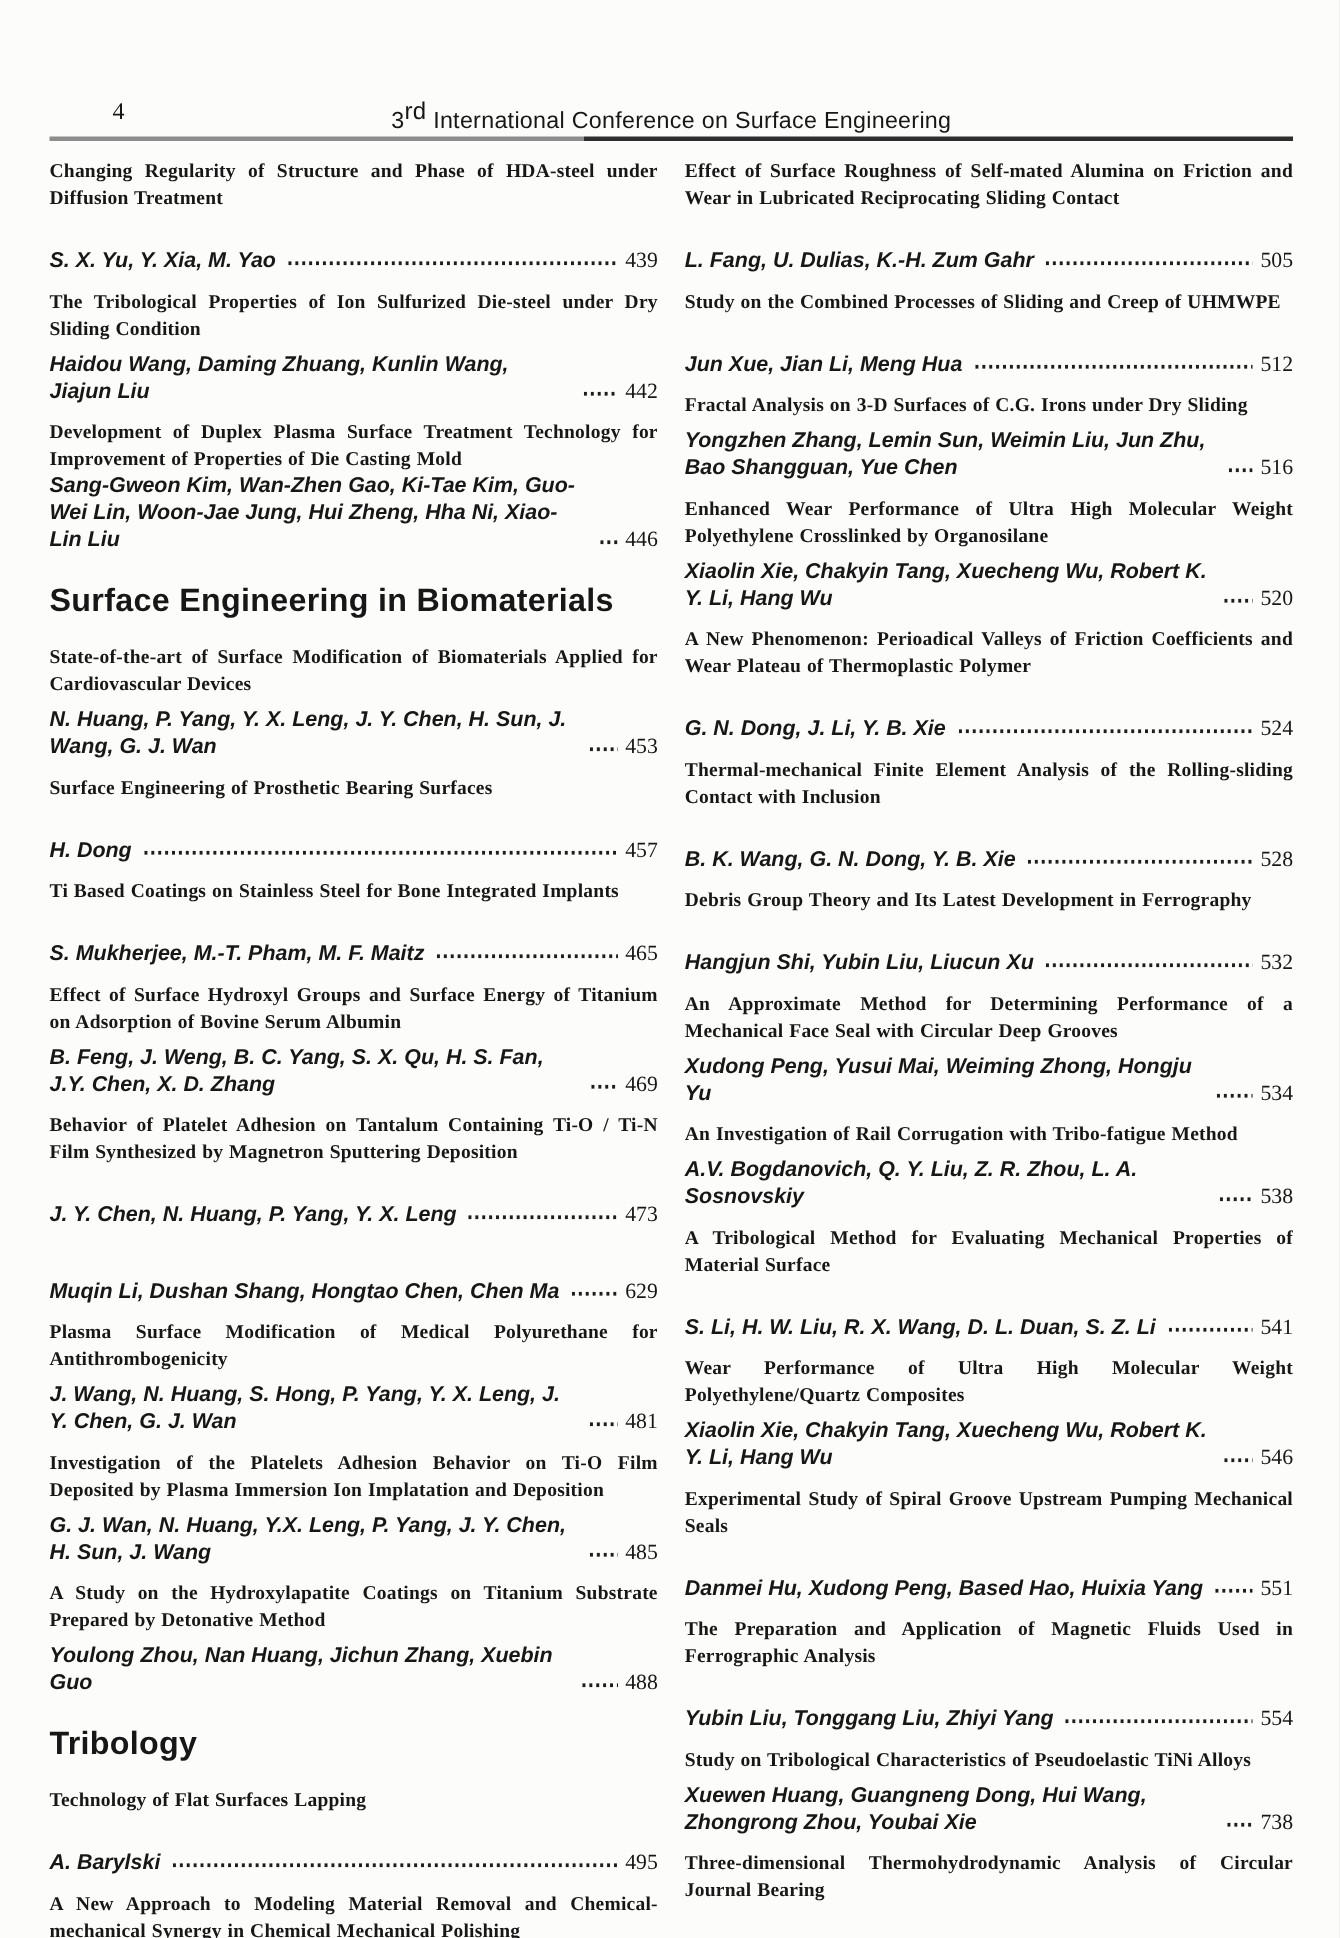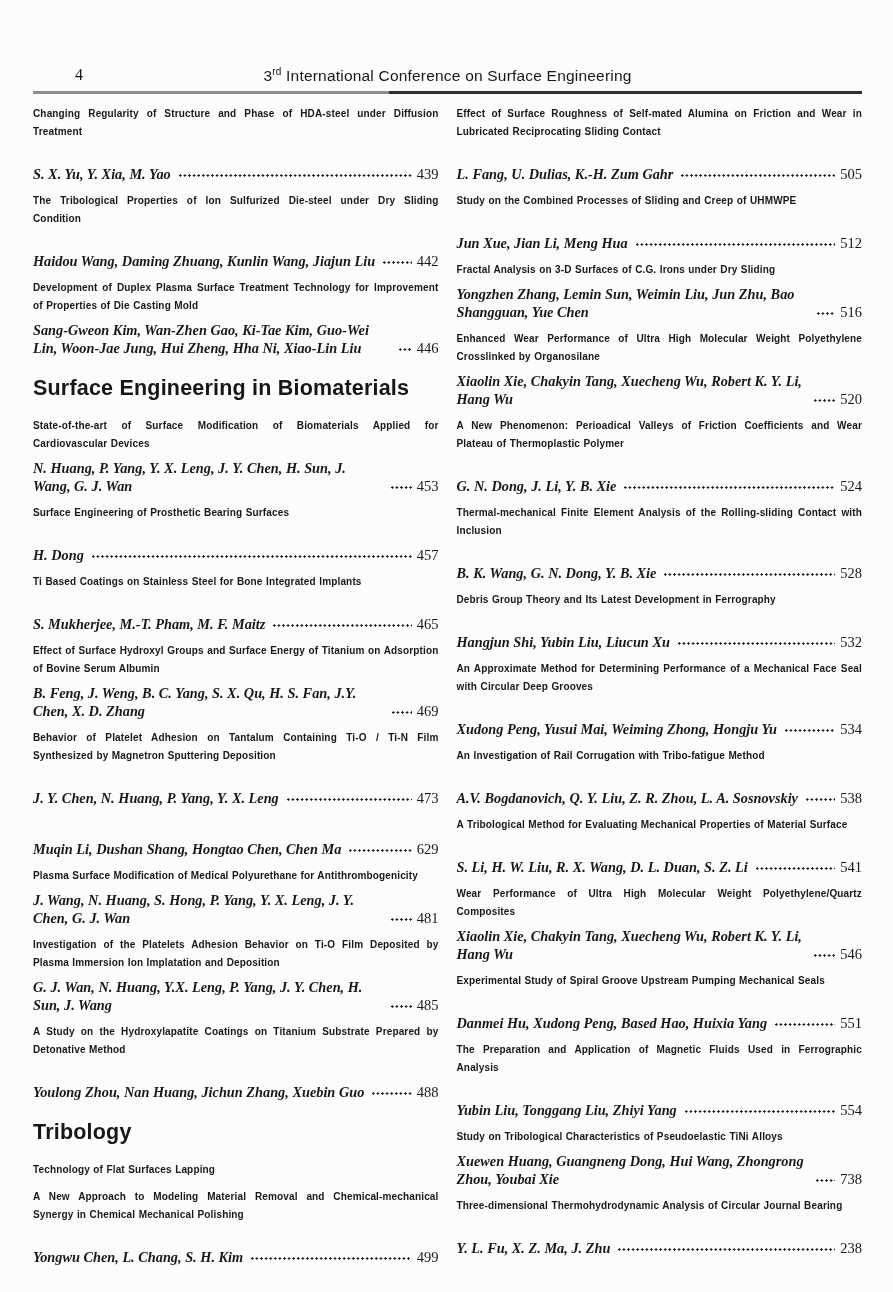--- a/index.html
+++ b/index.html
@@ -23,50 +23,50 @@
     font-family:"Liberation Serif", serif;
     font-size:16px;
   }
   .conf-title {
     position:absolute; left:0; right:0; top:2px;
     text-align:center;
     font-family:"Liberation Sans", sans-serif;
     font-size:15.5px;
     letter-spacing:0.2px;
   }
-  .conf-title sup { font-size:10px; }
+  .conf-title sup { font-size:16px; }
   .head-rule {
     height:3px;
     background:linear-gradient(to right, #8d8d8d 0 43%, #2e2e2e 43%);
     margin-top:1px;
   }
   
   .columns {
     display:flex;
     gap:18px;
     margin-top:11px;
   }
   .col { flex:1 1 0; min-width:0; }
   
   .entry { margin-bottom:9px; }
   .title {
-    font-family:Liberation Sans, sans-serif;
+    font-family:Liberation Serif, serif;
     font-weight:bold;
-    font-size:10px;
+    font-size:13px;
     line-height:18px;
     text-align:justify;
     letter-spacing:0.15px;
     word-spacing:0.5px;
   }
   .authorline {
     display:flex;
     align-items:flex-end;
   }
   .authors {
-    font-family:Liberation Serif, serif;
+    font-family:Liberation Sans, sans-serif;
     font-style:italic;
     font-weight:600;
     font-size:14.3px;
     line-height:18px;
     flex:0 1 auto;
   }
   .leader {
     flex:1 1 26px;
     height:18px;
     margin:0 5px 0 7px;
@@ -210,20 +210,25 @@
       <span class="authors">Youlong Zhou, Nan Huang, Jichun Zhang, Xuebin Guo</span>
       <span class="leader"></span>
       <span class="pnum">488</span>
     </div>
   </article>
 
   <h2 class="section-heading">Tribology</h2>
 
   <article class="entry">
     <div class="title">Technology of Flat Surfaces Lapping</div>
+    <div class="authorline">
+      <span class="authors">A. Barylski</span>
+      <span class="leader"></span>
+      <span class="pnum">495</span>
+    </div>
   </article>
 
   <article class="entry">
     <div class="title">A New Approach to Modeling Material Removal and Chemical-mechanical Synergy in Chemical Mechanical Polishing</div>
     <div class="authorline">
       <span class="authors">Yongwu Chen, L. Chang, S. H. Kim</span>
       <span class="leader"></span>
       <span class="pnum">499</span>
     </div>
   </article>

